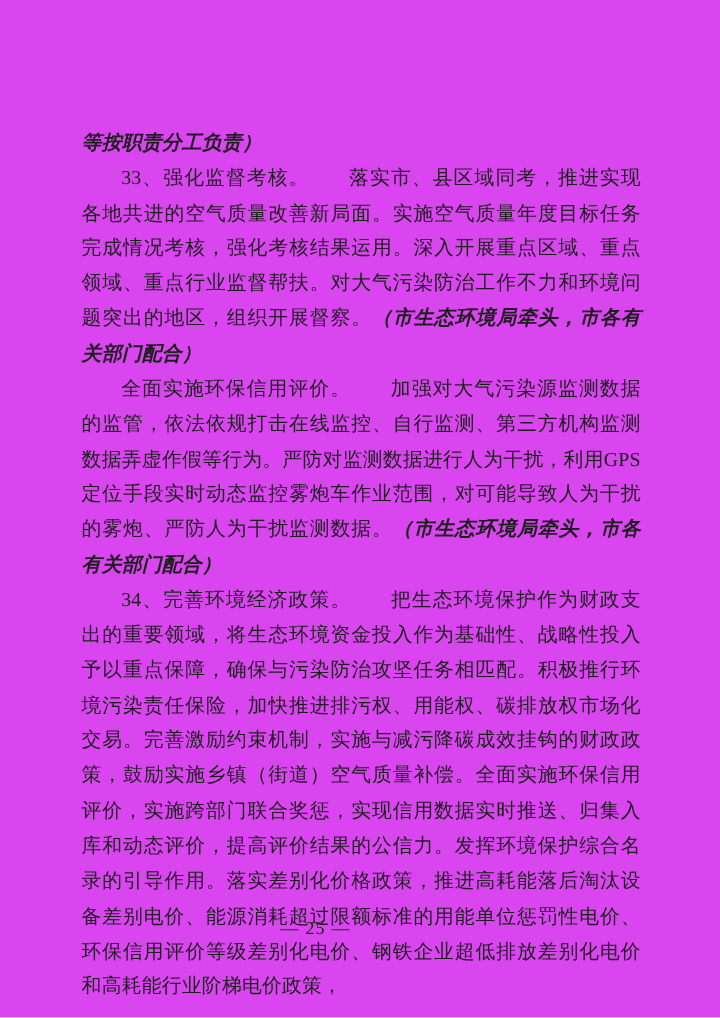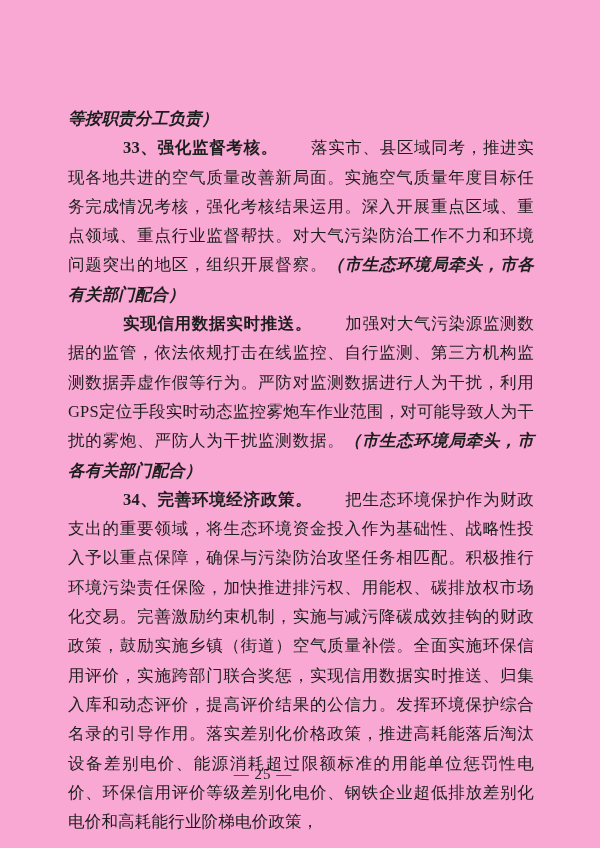--- a/index.html
+++ b/index.html
@@ -4,21 +4,21 @@
 <style>
   html, body {
     margin: 0;
     padding: 0;
     background: #ffffff;
   }
   .page {
     position: relative;
     width: 600px;
     height: 848px;
-    background: #f9a8d4;
+    background: #d946ef;
     overflow: hidden;
     font-family: "Liberation Serif", "DejaVu Serif", serif;
   }
   .doc-body {
     position: absolute;
     left: 68px;
     top: 104px;
     width: 466px;
     color: #1e1e1e;
     font-size: 16.5px;
@@ -33,23 +33,22 @@
   }
   .para.indent {
     text-indent: 2em;
   }
   .run-normal {
     font-weight: normal;
     font-style: normal;
     margin-left: 33px;
   }
   .run-bold {
-    font-weight: bold;
+    font-weight: normal;
     font-style: normal;
-    margin-left: 22px;
   }
   .run-kaiti {
     
     font-weight: bold;
     font-style: italic;
   }
   .page-number {
     position: absolute;
     top: 766px;
     left: 0;
@@ -62,17 +61,17 @@
     letter-spacing: 1px;
   }
 </style>
 </head>
 <body>
 
 <div class="page">
   <div class="doc-body">
       <p class="para"><span class="run-kaiti">等按职责分工负责）</span></p>
       <p class="para indent"><span class="run-bold">33、强化监督考核。</span><span class="run-normal">落实市、县区域同考，推进实现各地共进的空气质量改善新局面。实施空气质量年度目标任务完成情况考核，强化考核结果运用。深入开展重点区域、重点领域、重点行业监督帮扶。对大气污染防治工作不力和环境问题突出的地区，组织开展督察。</span><span class="run-kaiti">（市生态环境局牵头，市各有关部门配合）</span></p>
-      <p class="para indent"><span class="run-bold">实现信用数据实时推送。</span><span class="run-normal">加强对大气污染源监测数据的监管，依法依规打击在线监控、自行监测、第三方机构监测数据弄虚作假等行为。严防对监测数据进行人为干扰，利用GPS定位手段实时动态监控雾炮车作业范围，对可能导致人为干扰的雾炮、严防人为干扰监测数据。</span><span class="run-kaiti">（市生态环境局牵头，市各有关部门配合）</span></p>
+      <p class="para indent"><span class="run-bold">全面实施环保信用评价。</span><span class="run-normal">加强对大气污染源监测数据的监管，依法依规打击在线监控、自行监测、第三方机构监测数据弄虚作假等行为。严防对监测数据进行人为干扰，利用GPS定位手段实时动态监控雾炮车作业范围，对可能导致人为干扰的雾炮、严防人为干扰监测数据。</span><span class="run-kaiti">（市生态环境局牵头，市各有关部门配合）</span></p>
       <p class="para indent"><span class="run-bold">34、完善环境经济政策。</span><span class="run-normal">把生态环境保护作为财政支出的重要领域，将生态环境资金投入作为基础性、战略性投入予以重点保障，确保与污染防治攻坚任务相匹配。积极推行环境污染责任保险，加快推进排污权、用能权、碳排放权市场化交易。完善激励约束机制，实施与减污降碳成效挂钩的财政政策，鼓励实施乡镇（街道）空气质量补偿。全面实施环保信用评价，实施跨部门联合奖惩，实现信用数据实时推送、归集入库和动态评价，提高评价结果的公信力。发挥环境保护综合名录的引导作用。落实差别化价格政策，推进高耗能落后淘汰设备差别电价、能源消耗超过限额标准的用能单位惩罚性电价、环保信用评价等级差别化电价、钢铁企业超低排放差别化电价和高耗能行业阶梯电价政策，</span></p>
     </div>
   <div class="page-number">— 25 —</div>
 </div>
 
 </body></html>

